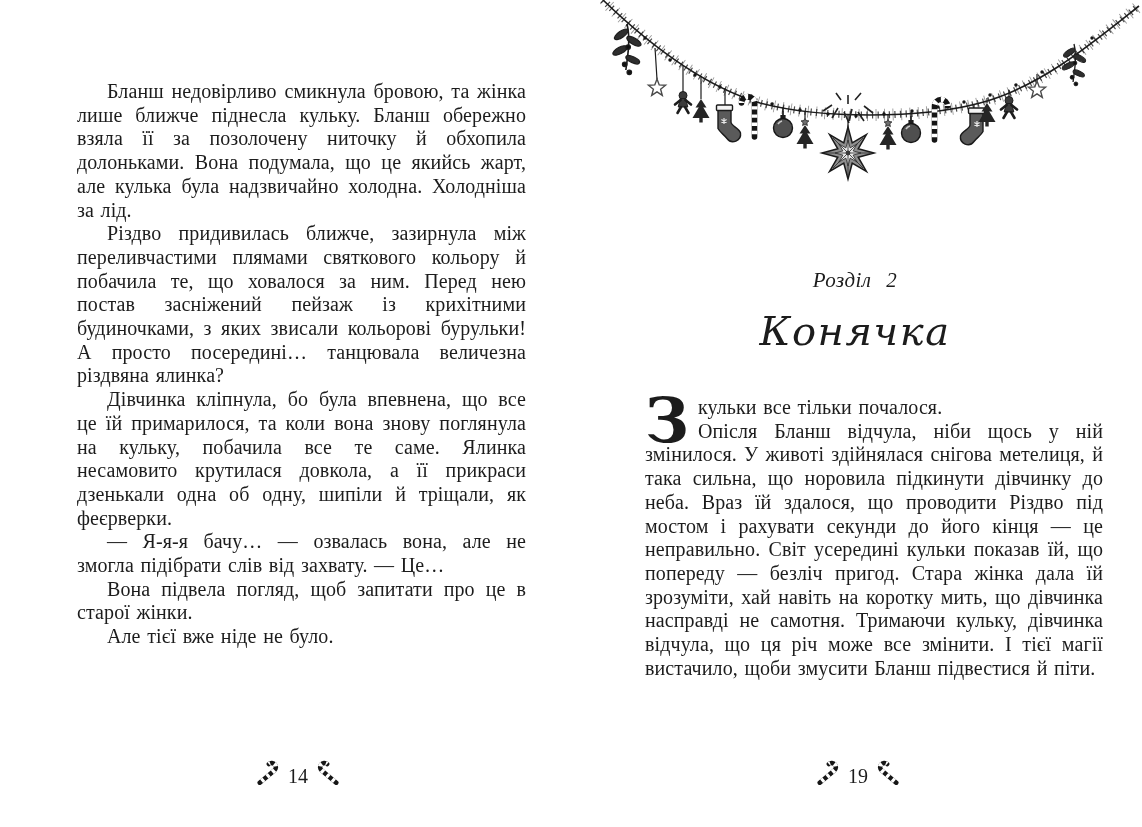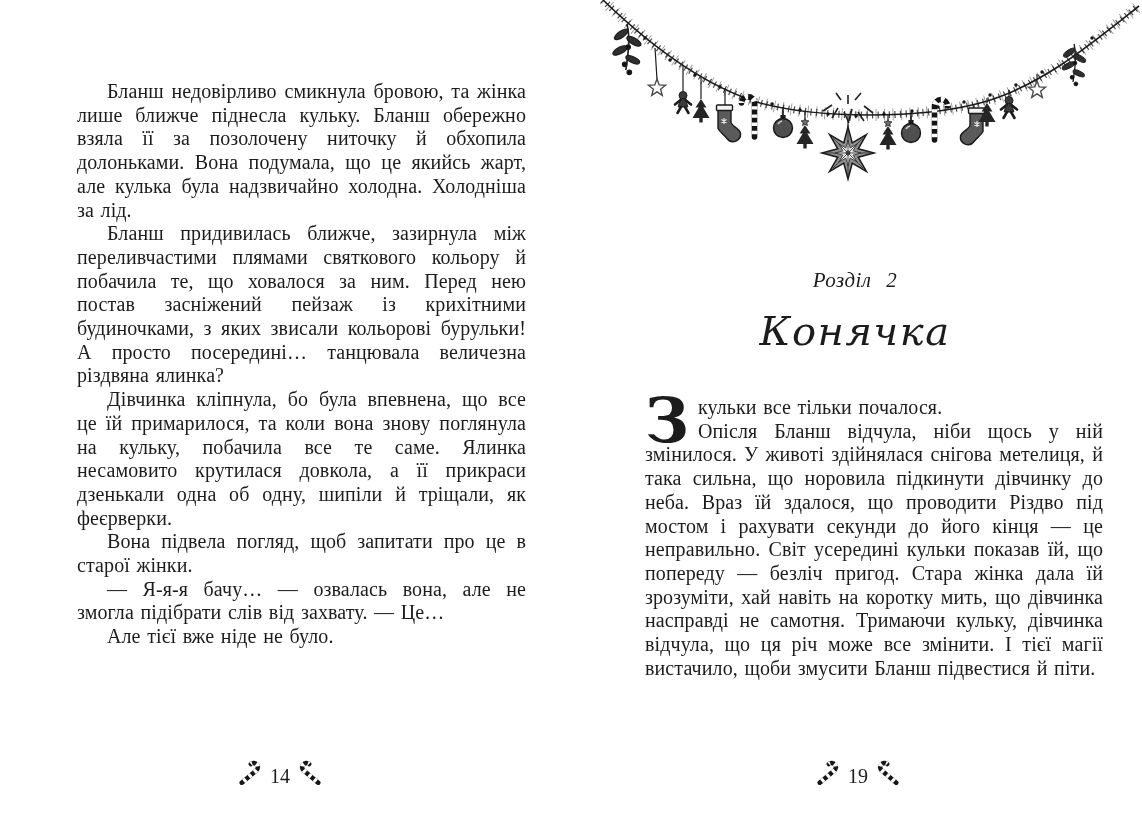--- a/index.html
+++ b/index.html
@@ -31,21 +31,21 @@
     float:left;
     font-family:"DejaVu Serif",serif;font-weight:bold;
     font-size:61px;line-height:44px;height:44px;
     margin:3px 9px 0 0;
   }
   
   .folio{
     position:absolute;top:750px;height:38px;
     display:flex;align-items:flex-end;gap:7px;
   }
-  .folio-left{left:233px;}
+  .folio-left{left:251px;}
   .folio-right{left:811px;}
   .folio .num{font-size:20px;line-height:1;margin-bottom:2px;}
   
   .garland{position:absolute;left:600px;top:0;}
 </style>
 </head>
 <body>
 
 <div class="spread">
 
@@ -159,24 +159,24 @@
     <use href="#cane" transform="translate(349,95) scale(-1,1)"></use>
     <use href="#sock" transform="translate(384,108) scale(-1,1)"></use>
     <use href="#tree" transform="translate(378,103)"></use>
     <use href="#ging" transform="translate(409,108)"></use>
     <use href="#starO" transform="translate(437,90)"></use>
     <use href="#holly" transform="translate(474,44) scale(0.95)"></use>
   </svg>
 
   <div class="page-left">
     <p class="p ind">Бланш недовірливо смикнула бровою, та жінка лише ближче піднесла кульку. Бланш обережно взяла її за позолочену ниточку й обхопила долоньками. Вона подумала, що це якийсь жарт, але кулька була надзвичайно холодна. Холодніша за лід.</p>
-    <p class="p ind">Бланш придивилась ближче, зазирнула між переливчастими плямами святкового кольору й побачила те, що ховалося за ним. Перед нею постав засніжений пейзаж із крихітними будиночками, з яких звисали кольорові бурульки! А просто посередині… танцювала величезна різдвяна ялинка?</p>
+    <p class="p ind">Різдво придивилась ближче, зазирнула між переливчастими плямами святкового кольору й побачила те, що ховалося за ним. Перед нею постав засніжений пейзаж із крихітними будиночками, з яких звисали кольорові бурульки! А просто посередині… танцювала величезна різдвяна ялинка?</p>
     <p class="p ind">Дівчинка кліпнула, бо була впевнена, що все це їй примарилося, та коли вона знову поглянула на кульку, побачила все те саме. Ялинка несамовито крутилася довкола, а її прикраси дзенькали одна об одну, шипіли й тріщали, як феєрверки.</p>
+    <p class="p ind">— Я-я-я бачу… — озвалась вона, але не змогла підібрати слів від захвату. — Це…</p>
     <p class="p ind">Вона підвела погляд, щоб запитати про це в старої жінки.</p>
-    <p class="p ind">— Я-я-я бачу… — озвалась вона, але не змогла підібрати слів від захвату. — Це…</p>
     <p class="p ind">Але тієї вже ніде не було.</p>
   </div>
 
   <div class="chapter-head">
     <div class="chapter-number">Розділ 2</div>
     <div class="chapter-title">Конячка</div>
   </div>
 
   <div class="page-right-body">
     <span class="dropcap">З</span>

